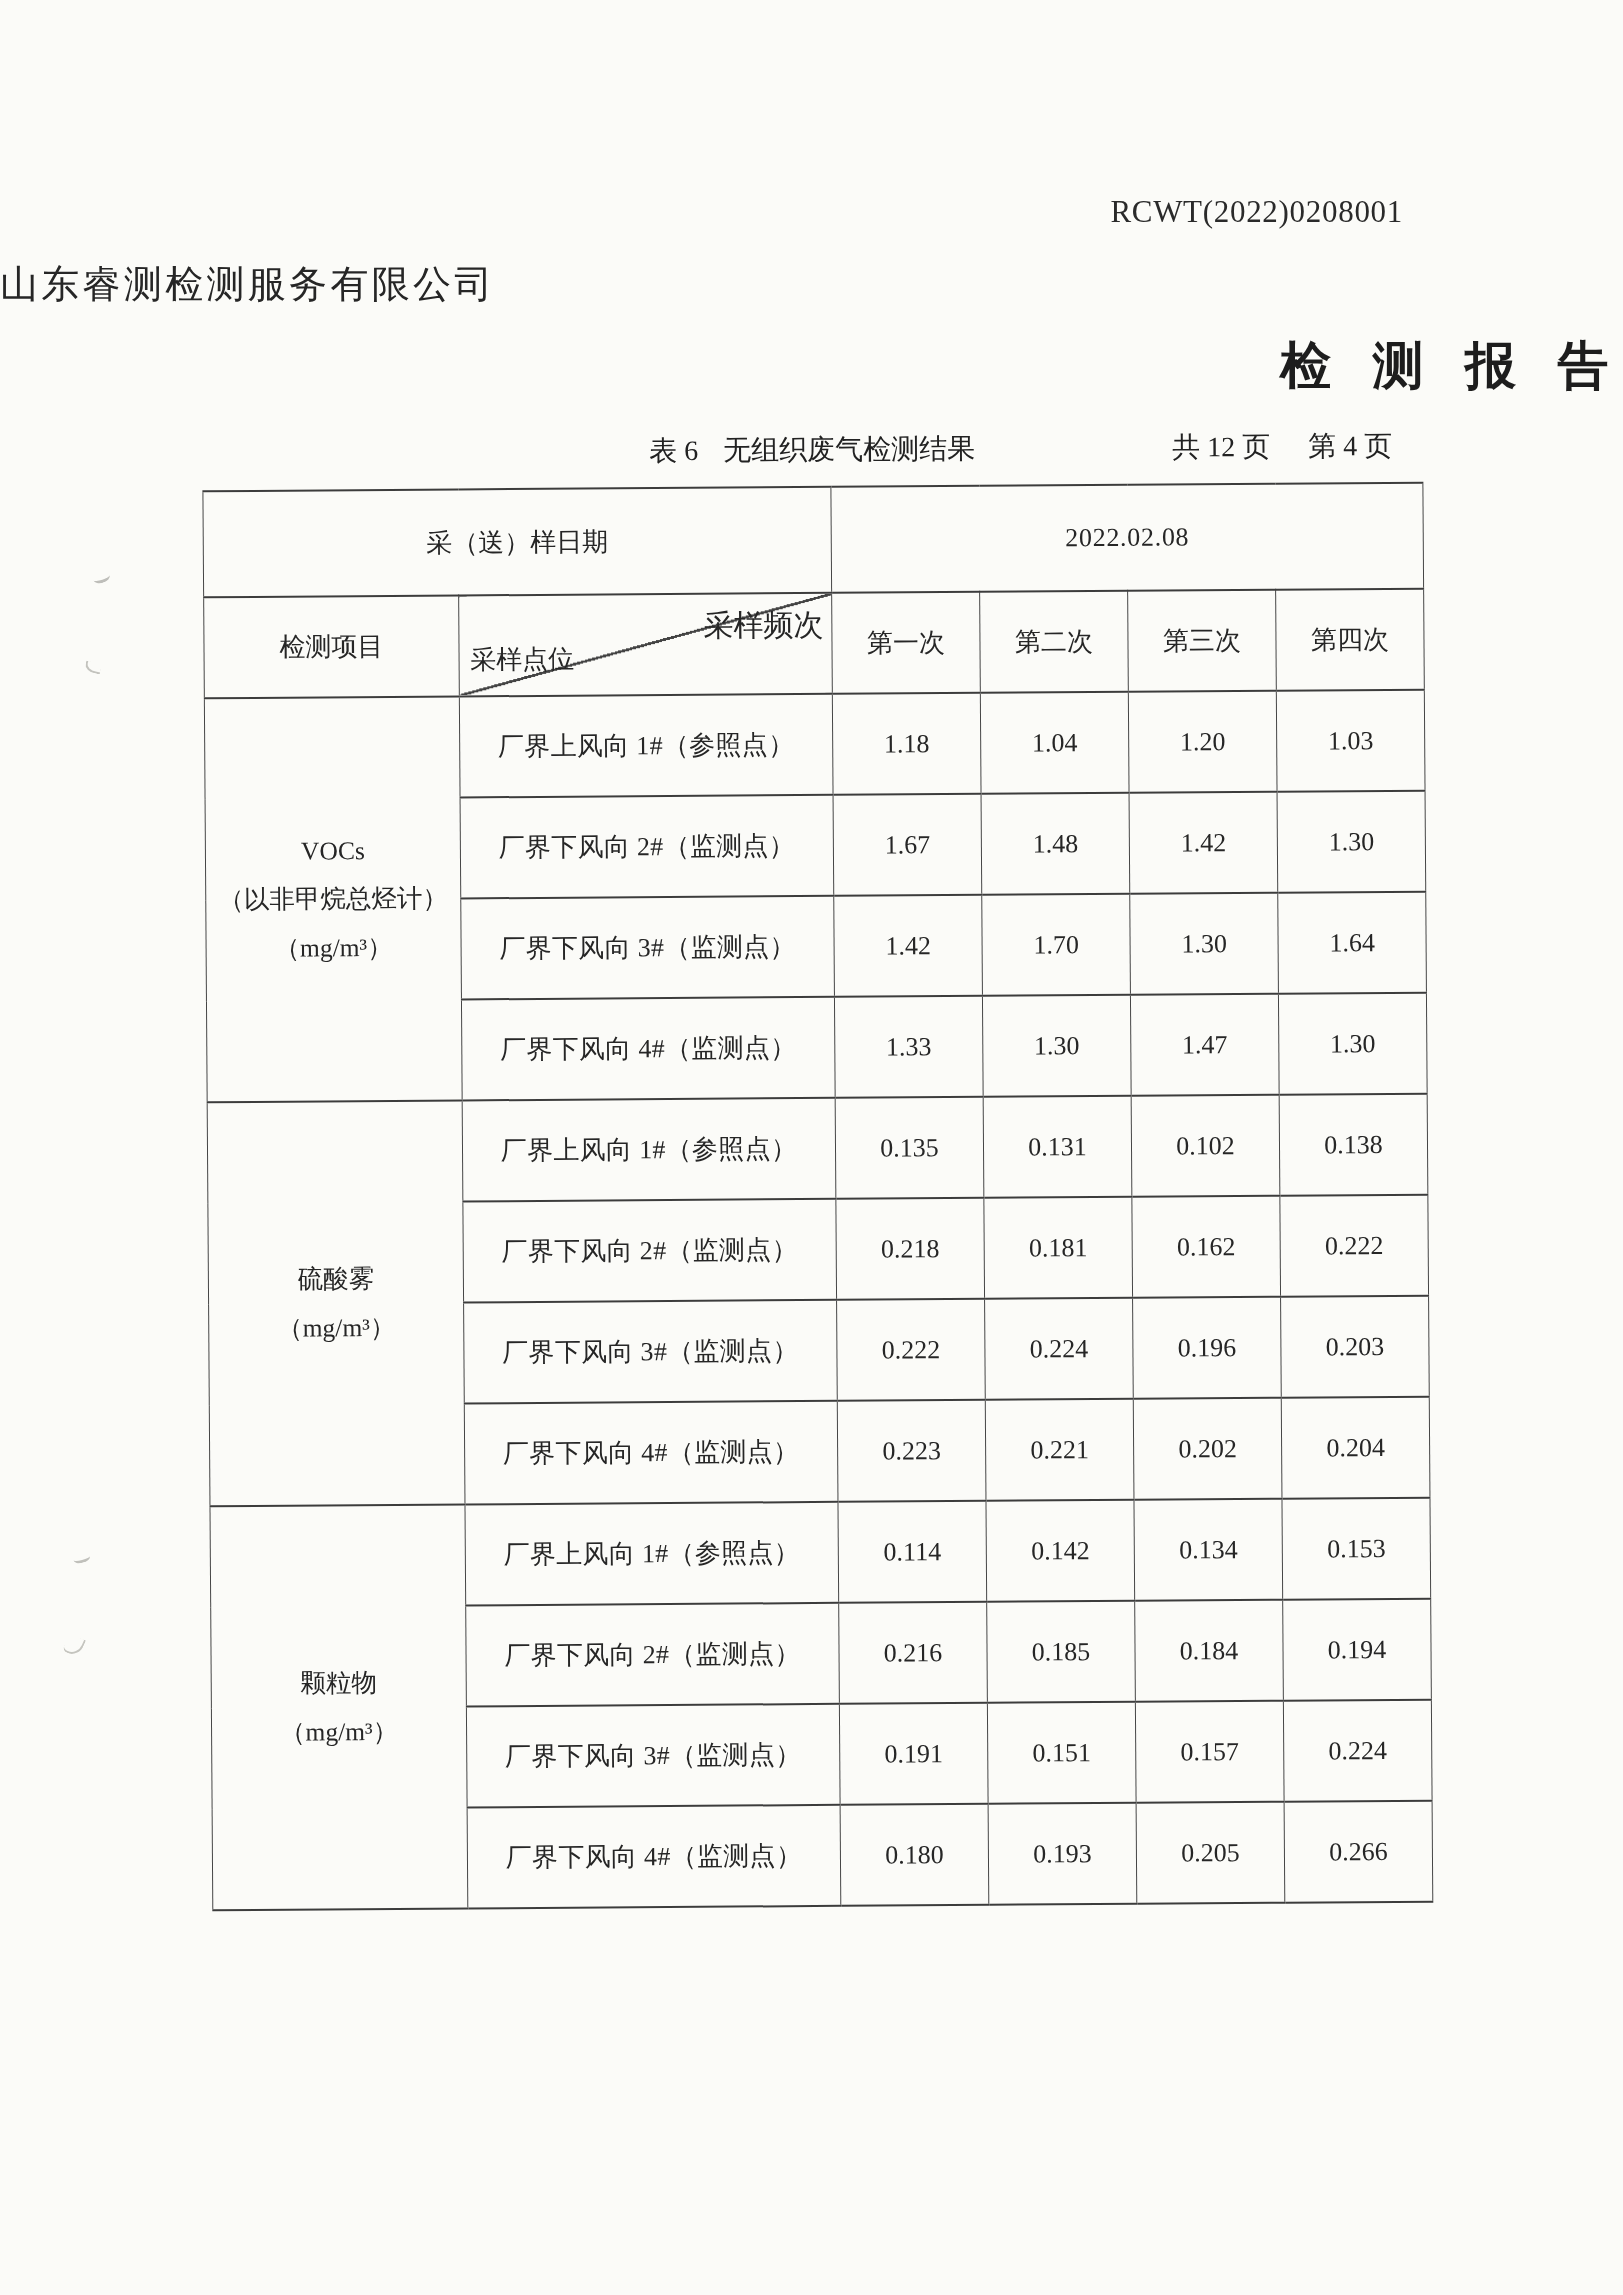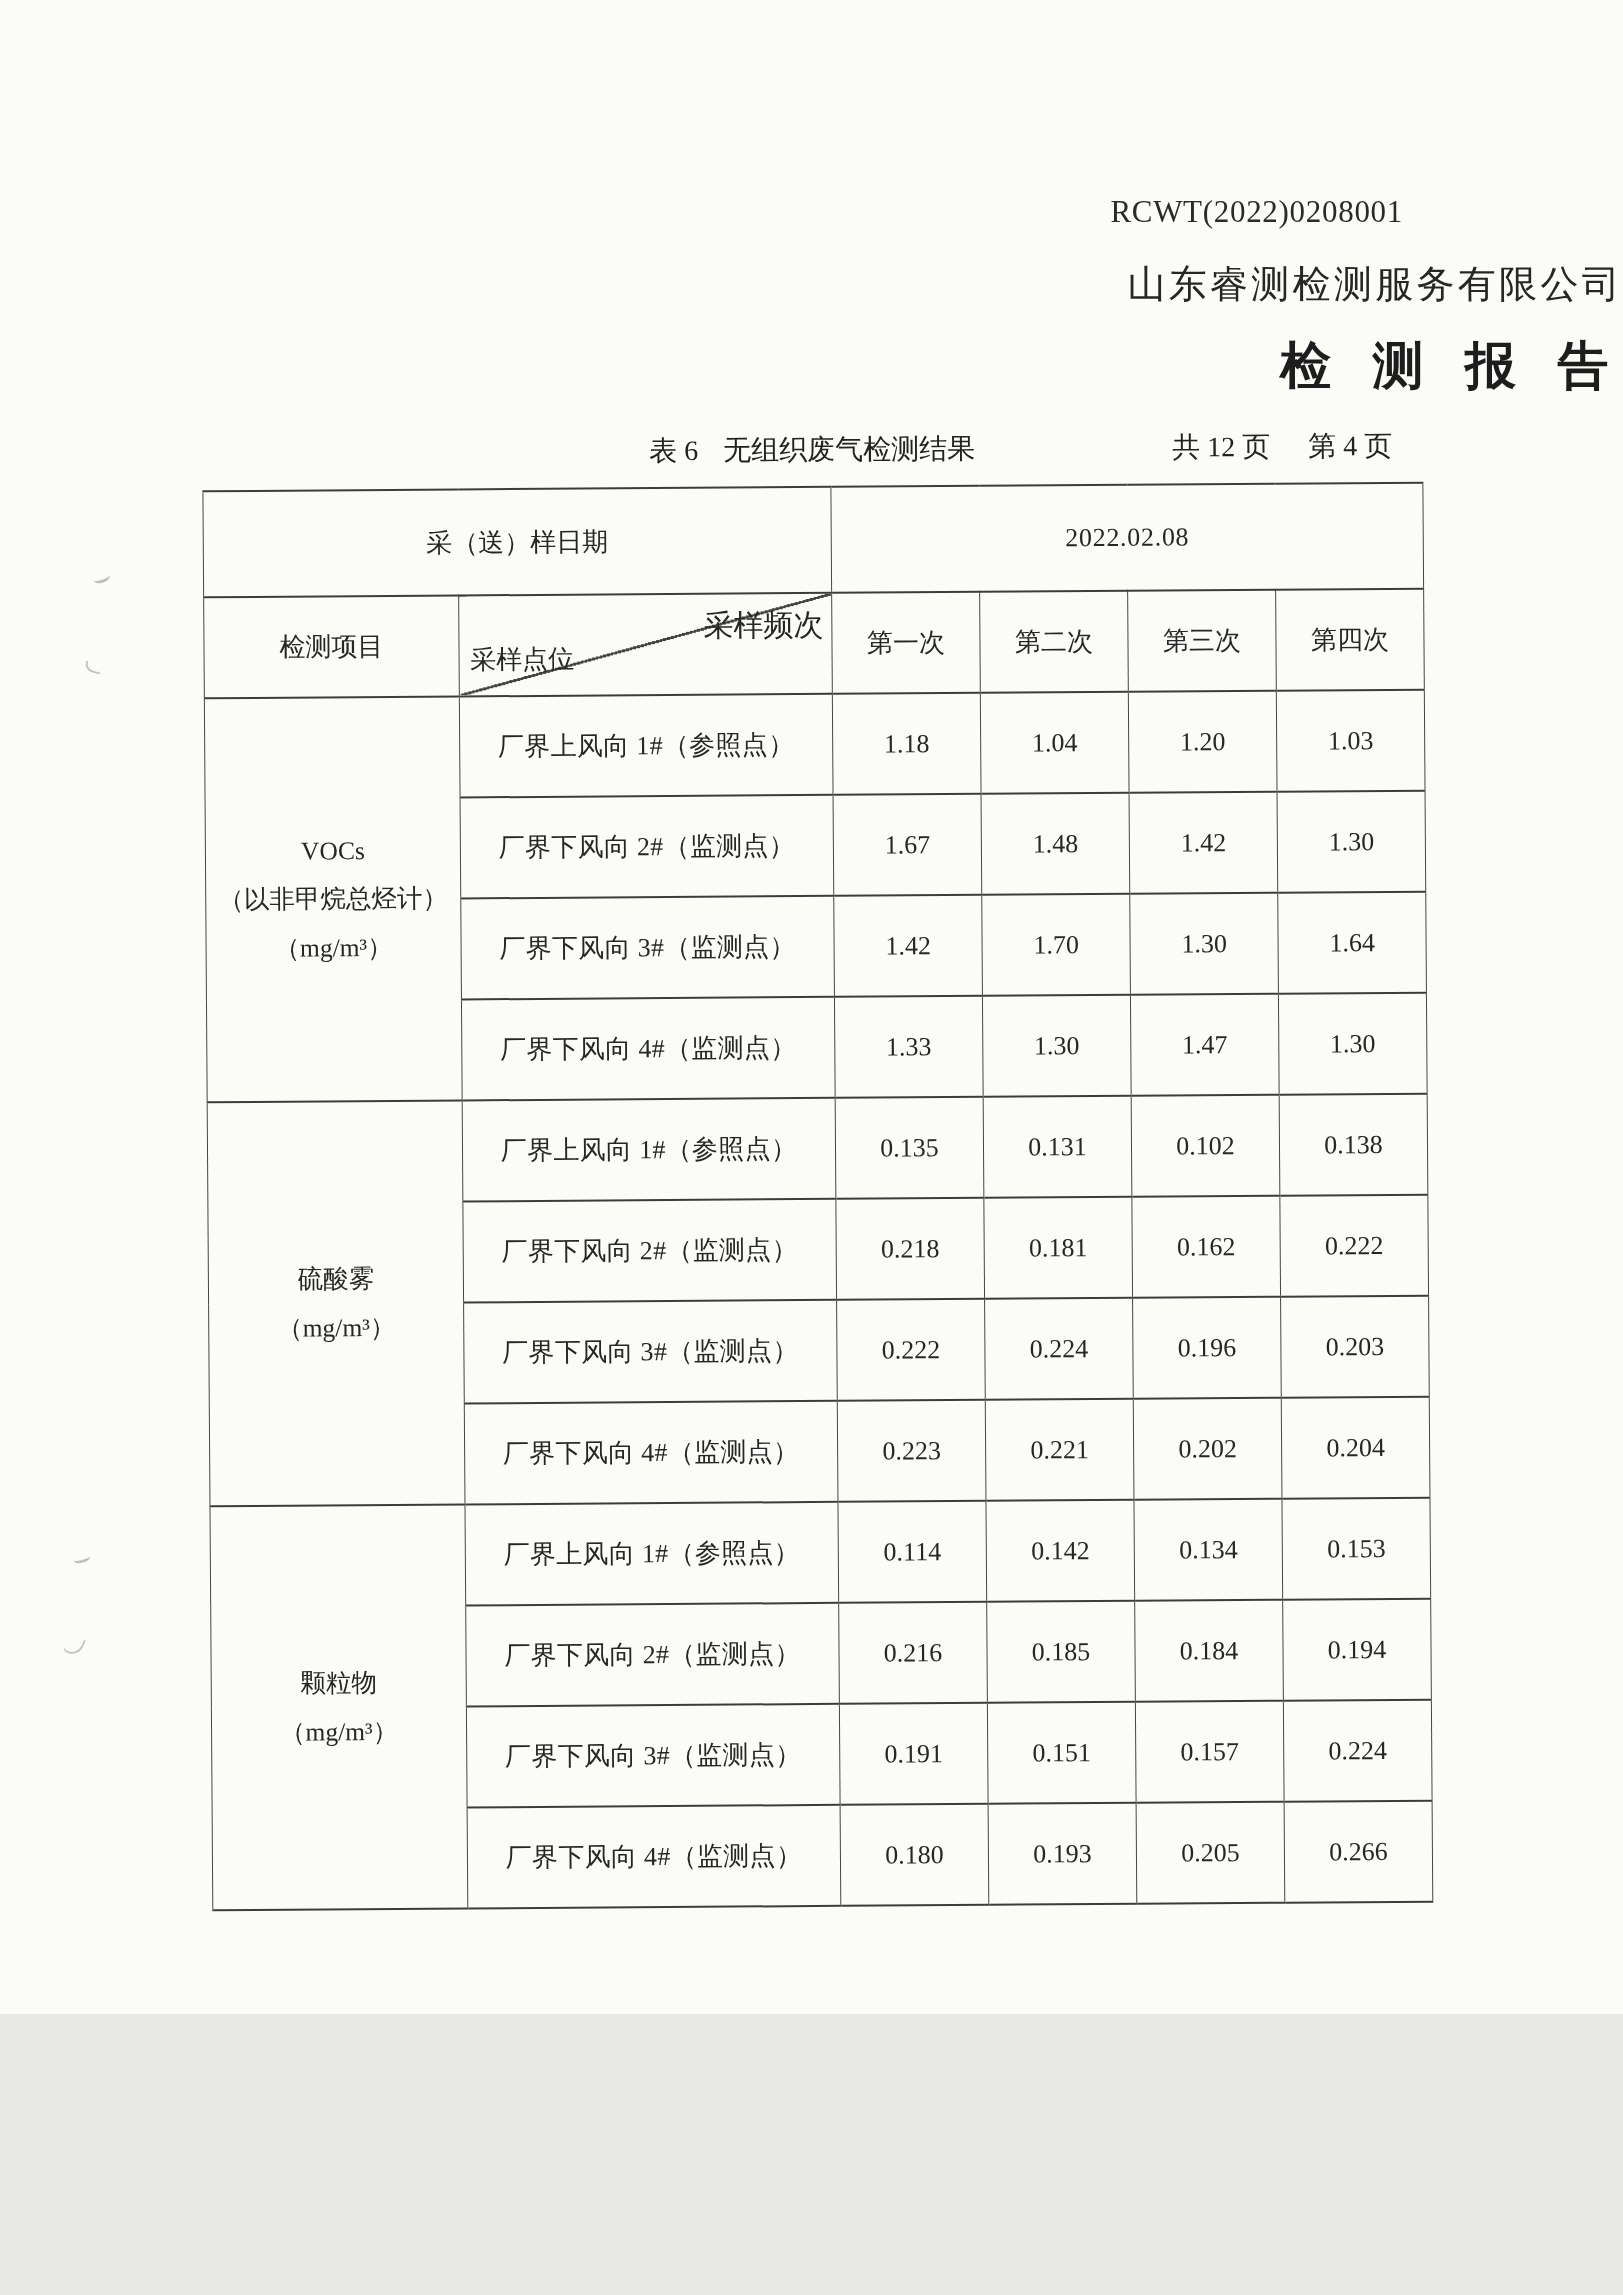--- a/index.html
+++ b/index.html
@@ -3,39 +3,39 @@
 <meta charset="utf-8">
 <style>
   html,body{margin:0;padding:0;}
   body{
     background:#e8e8e6;
     font-family:"Liberation Serif","DejaVu Serif",serif;
   }
   .page{
     position:relative;
     width:1623px;
-    height:2014px;
+    height:2295px;
     margin:0 auto;
     background:#fbfbf8;
     color:#242424;
     overflow:hidden;
   }
 
   
   .report-no{
     padding-top:194px;
     text-align:right;
     padding-right:220px;
     font-size:31px;
     letter-spacing:0.7px;
     color:#2a2a2a;
   }
   .company-name{
     margin-top:29px;
-    text-align:right;
+    text-align:left;
     font-size:38px;
     letter-spacing:3.3px;
     color:#262626;
   }
   .report-title{
     margin-top:22px;
     text-align:right;
     font-size:51px;
     font-weight:bold;
     letter-spacing:14.4px;

